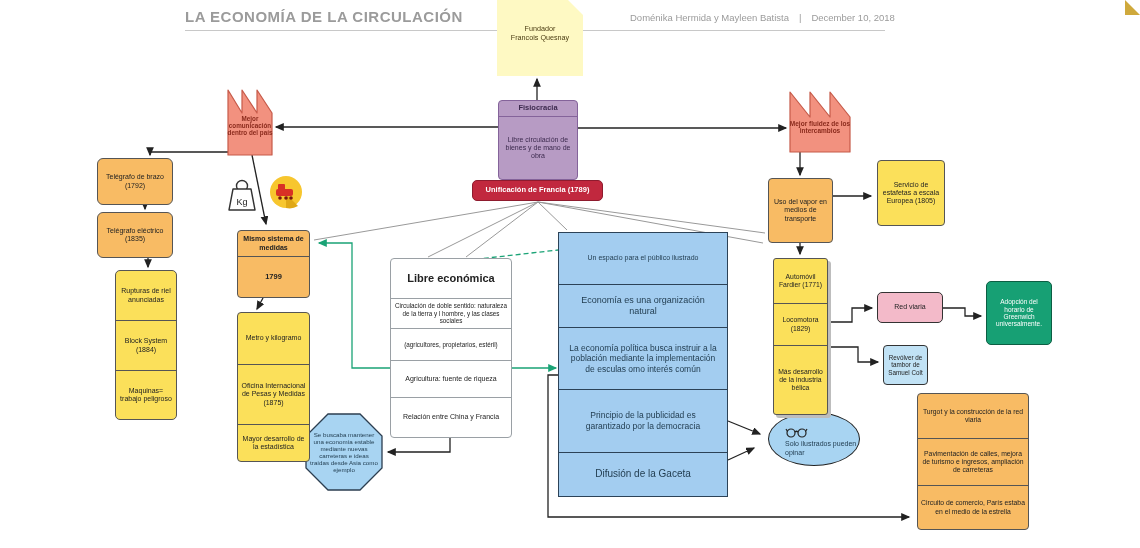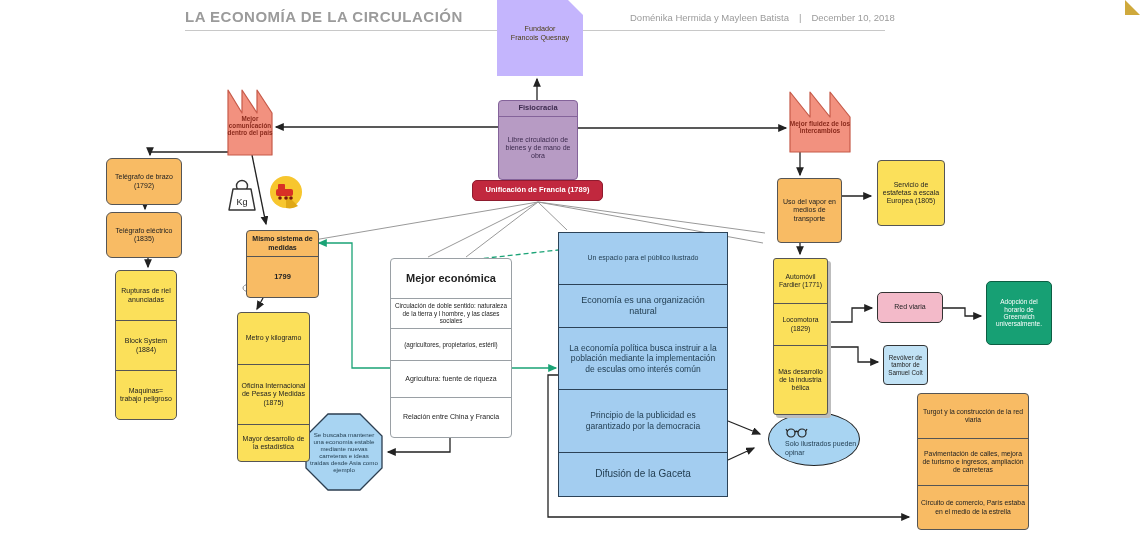--- a/index.html
+++ b/index.html
@@ -1,36 +1,36 @@
 <!DOCTYPE html>
 <html><head>
 <meta charset="utf-8">
 <style>
   * { margin:0; padding:0; box-sizing:border-box; }
   body { font-family:"Liberation Sans", sans-serif; background:#fff; }
   .canvas { position:relative; width:1140px; height:548px; background:#fff; overflow:hidden; }
   .overlay { position:absolute; left:0; top:0; z-index:1; }
   .shape { position:absolute; z-index:2; display:flex; align-items:center; justify-content:center;
            text-align:center; color:#222; line-height:1.15; }
-  .orange  { background:#f8bb64; border:1px solid #555; border-radius:6px;margin-left:9px; }
+  .orange  { background:#f8bb64; border:1px solid #555; border-radius:6px; }
   .ylist   { background:#fbe05a; border:1px solid #555; border-radius:5px; display:block; z-index:2; position:absolute; }
   .olist   { background:#f8bb64; border:1px solid #555; border-radius:4px; display:block; z-index:2; position:absolute; }
   .cell  { display:flex; align-items:center; justify-content:center; text-align:center;
            border-bottom:1px solid #555; padding:2px; color:#222; line-height:1.18; }
   .cell:last-child { border-bottom:none; }
   .brow  { background:#a3cdf0; border:1px solid #2c4257; display:flex; align-items:center;
            justify-content:center; text-align:center; color:#1f3a4d; padding:3px 8px; line-height:1.25; }
   .hdrline { border-bottom:1px solid #84639a; }
   .title { position:absolute; left:185px; top:8px; font-size:15px; font-weight:bold; color:#9b9b9b;
            letter-spacing:.5px; z-index:2; }
   .rule  { position:absolute; left:185px; top:30px; width:700px; height:1px; background:#c8c8c8; z-index:1; }
   .byline { position:absolute; left:630px; top:12px; display:flex; gap:10px; font-size:9.5px;
             color:#9b9b9b; z-index:2; }
   .note { position:absolute; left:497px; top:0; width:86px; height:76px; z-index:3;
-          background:#c4b5fd; clip-path:polygon(0 0, calc(100% - 15px) 0, 100% 15px, 100% 100%, 0 100%);
+          background:#fef9c3; clip-path:polygon(0 0, calc(100% - 15px) 0, 100% 15px, 100% 100%, 0 100%);
           display:flex; align-items:flex-start; justify-content:center; }
   .note-fold { position:absolute; right:0; top:0; width:0; height:0; z-index:4;
           border-left:15px solid #cfa93c; border-top:15px solid #fff; transform:translateX(0); }
   .note-text { margin-top:24px; font-size:7.2px; color:#4a3c12; text-align:center; white-space:pre-line; line-height:1.3; }
 </style>
 </head>
 <body>
 
 <div class="canvas">
 
@@ -148,21 +148,21 @@
     <div style="flex:1;display:flex;align-items:center;justify-content:center;font-size:7.5px;font-weight:bold;">1799</div>
   </div>
 
   <div class="ylist" style="left:237px;top:312px;width:73px;height:150px;border-radius:4px;">
     <div class="cell" style="height:52px;font-size:7px;">Metro y kilogramo</div>
     <div class="cell" style="height:60px;font-size:7px;">Oficina Internacional de Pesas y Medidas (1875)</div>
     <div class="cell" style="height:36px;font-size:7px;">Mayor desarrollo de la estadística</div>
   </div>
 
   <div class="ylist" style="left:390px;top:258px;width:122px;height:180px;background:#fff;border:1px solid #9aa0a5;border-radius:4px;">
-    <div class="cell" style="height:40px;font-size:11px;font-weight:bold;border-color:#9aa0a5;">Mejor económica</div>
+    <div class="cell" style="height:40px;font-size:11px;font-weight:bold;border-color:#9aa0a5;">Libre económica</div>
     <div class="cell" style="height:30px;font-size:6.3px;border-color:#9aa0a5;">Circulación de doble sentido: naturaleza de la tierra y l hombre, y las clases sociales</div>
     <div class="cell" style="height:32px;font-size:6.3px;border-color:#9aa0a5;">(agricultores, propietarios, estéril)</div>
     <div class="cell" style="height:37px;font-size:7px;border-color:#9aa0a5;">Agricultura: fuente de riqueza</div>
     <div class="cell" style="height:39px;font-size:7px;border-color:#9aa0a5;">Relación entre China y Francia</div>
   </div>
 
   <div style="position:absolute;left:558px;top:232px;width:170px;z-index:2;">
     <div class="brow" style="height:53px;font-size:7px;">Un espacio para el público ilustrado</div>
     <div class="brow" style="height:44px;font-size:9px;margin-top:-1px;">Economía es una organización natural</div>
     <div class="brow" style="height:63px;font-size:8.5px;margin-top:-1px;">La economía política busca instruir a la población mediante la implementación de esculas omo interés común</div>

